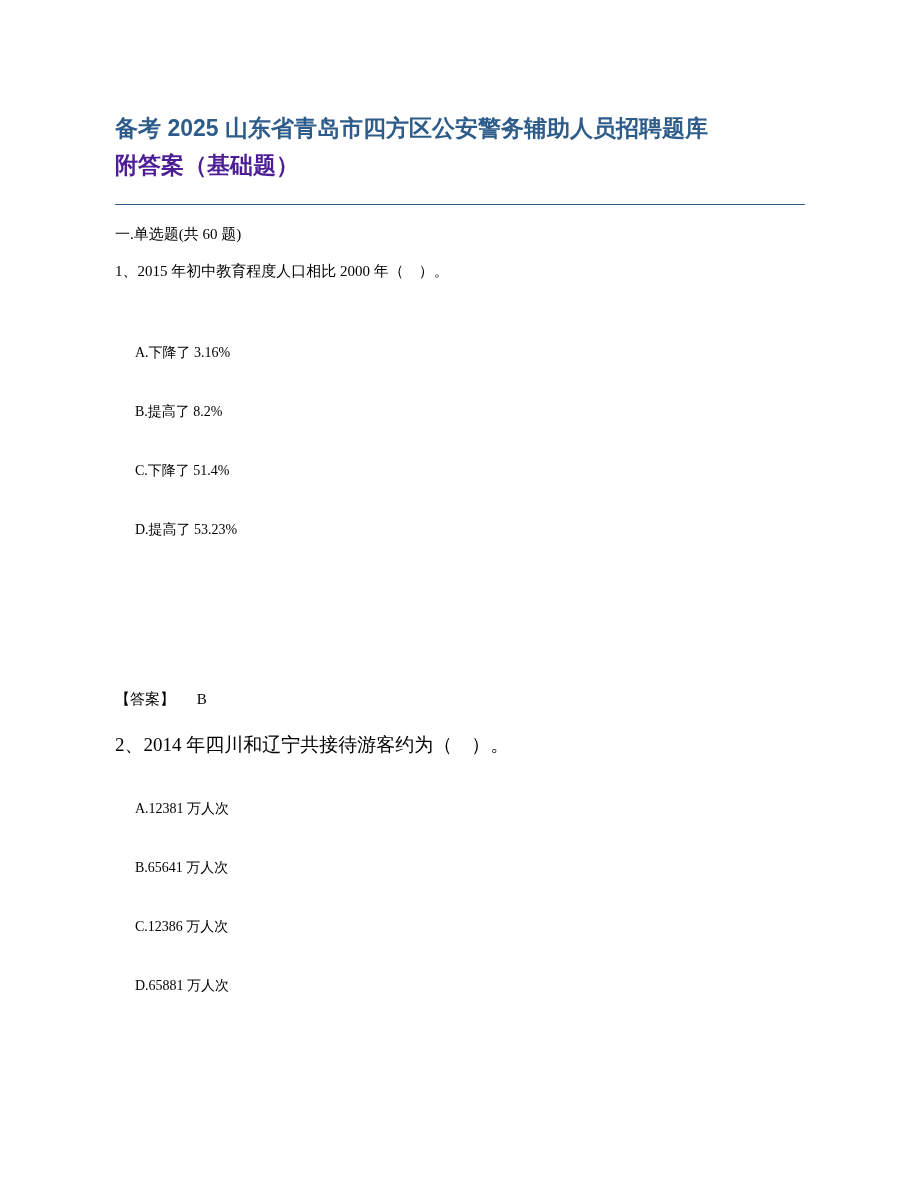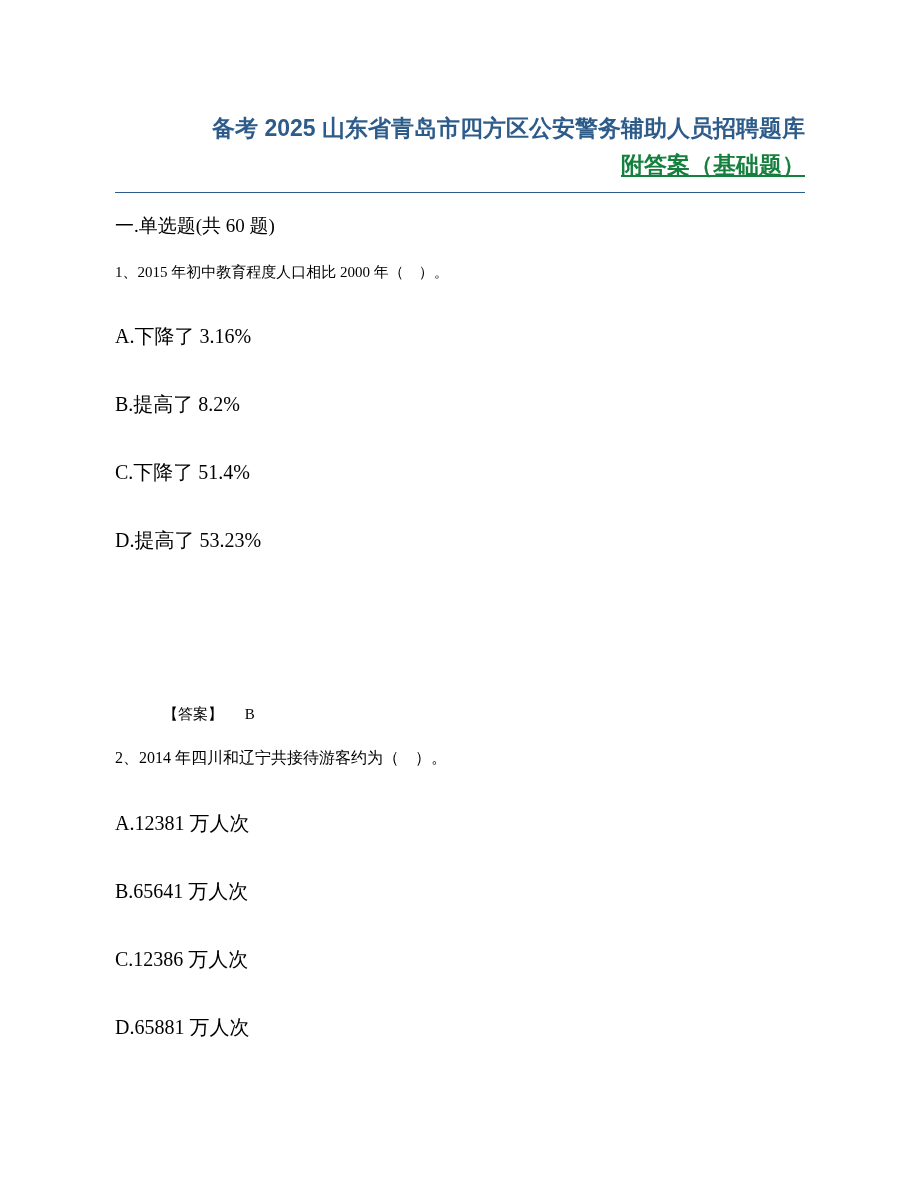--- a/index.html
+++ b/index.html
@@ -10,73 +10,72 @@
     body {
       width: 920px;
       height: 1191px;
       background: #ffffff;
       font-family: "SimSun", "宋体", serif;
       padding: 110px 115px 60px 115px;
       color: #000000;
       position: relative;
     }
     .title-container {
-      text-align: right;
-      margin-bottom: 8px;
+      text-align: left;
+      margin-bottom: 20px;
     }
     .title {
       color: #2e5c8a;
       font-size: 23px;
       font-weight: bold;
       line-height: 1.6;
       font-family: "SimHei", "黑体", sans-serif;
     }
     .title-line2 {
-      color: #15803d;
+      color: #4c1d95;
       font-size: 23px;
       font-weight: bold;
       line-height: 1.6;
       font-family: "SimHei", "黑体", sans-serif;
-      text-decoration: underline;
     }
     .divider {
       border: none;
       border-top: 1px solid #2e5c8a;
       margin-top: 2px;
       margin-bottom: 20px;
     }
     .section-header {
-      font-size: 19px;
-      margin-bottom: 22px;
+      font-size: 15px;
+      margin-bottom: 16px;
       font-family: "SimSun", "宋体", serif;
     }
     .question-text {
       font-size: 15px;
-      margin-bottom: 38px;
+      margin-bottom: 60px;
       line-height: 1.5;
     }
     .option {
-      font-size: 20px;
+      font-size: 14px;
       margin-bottom: 38px;
       line-height: 1.5;
+      margin-left: 20px;
     }
     .answer-block {
       font-size: 15px;
       margin-top: 150px;
       margin-bottom: 22px;
     }
     .answer-label {
       font-weight: normal;
-      margin-left: 48px;
     }
     .answer-value {
       margin-left: 18px;
     }
     .question2 {
-      font-size: 16px;
+      font-size: 19px;
       margin-bottom: 38px;
       line-height: 1.5;
     }
   </style>
 </head>
 <body>
 
 <div class="title-container">
   <div class="title">备考 2025 山东省青岛市四方区公安警务辅助人员招聘题库</div>
   <div class="title-line2">附答案（基础题）</div>

